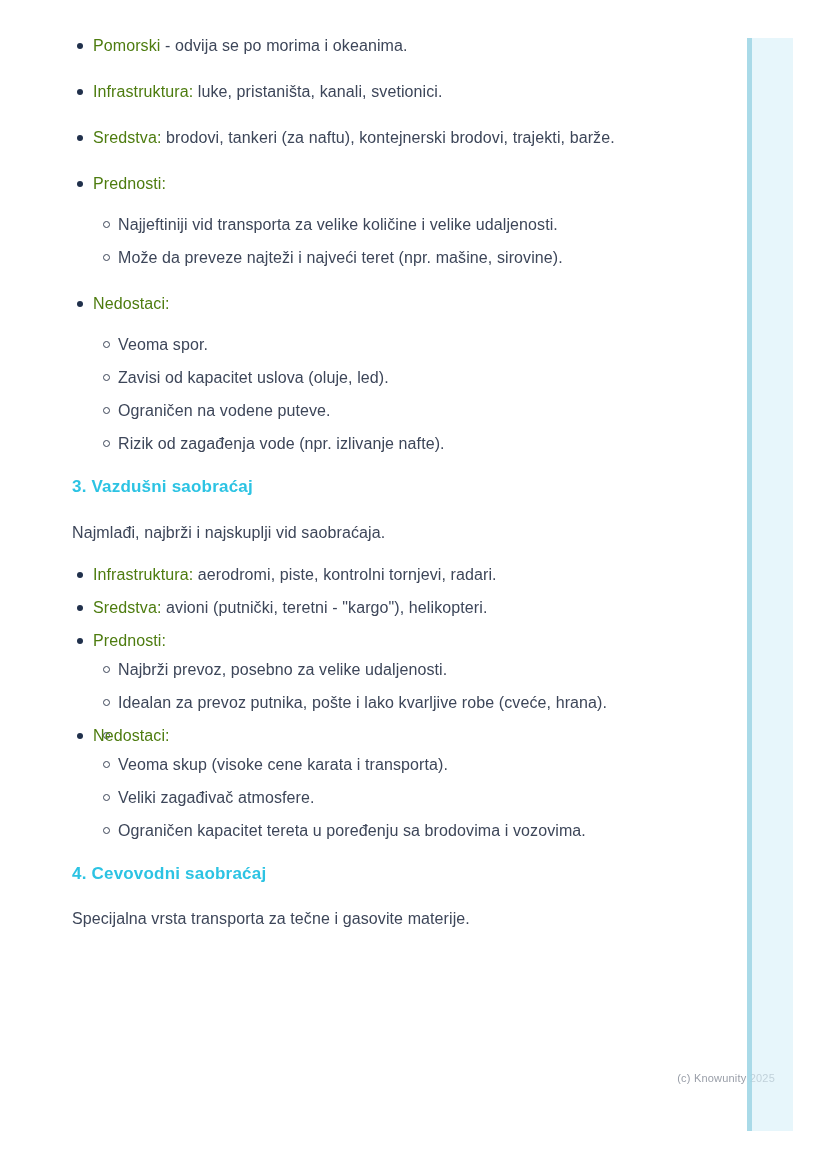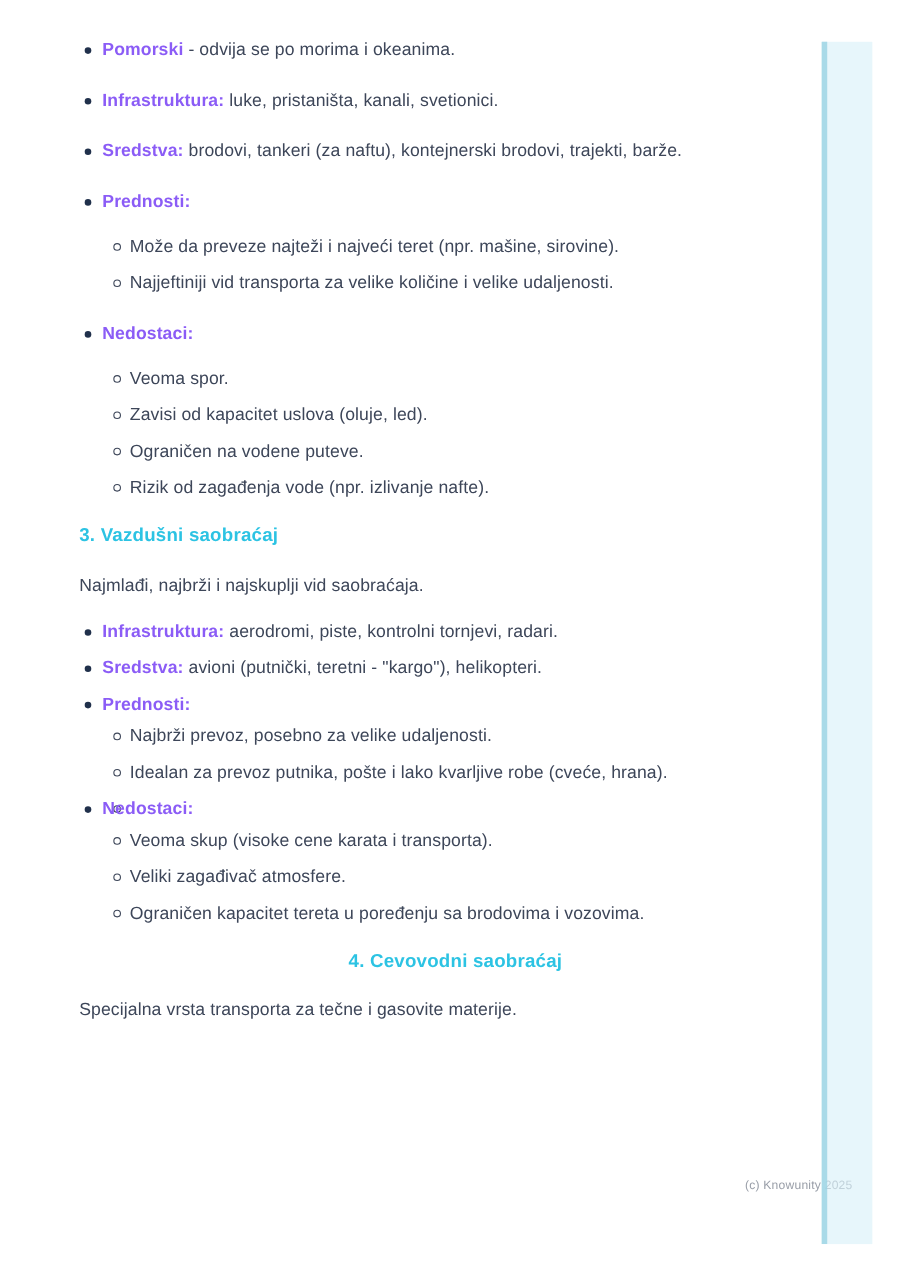--- a/index.html
+++ b/index.html
@@ -27,30 +27,30 @@
   .content {
     position: absolute;
     left: 72px; top: 32px;
     width: 684px;
     font-size: 16px;
     line-height: 28px;
     color: #3d4659;
     letter-spacing: 0.1px;
     z-index: 1;
   }
-  .lead { font-weight: 700; color: #8b5cf6; }
+  .lead { font-weight: 400; color: #4d7c0f; }
   h2 {
     color: #2cc3e3;
     font-size: 17px;
     line-height: 30px;
     font-weight: 700;
     margin: 14px 0 17px 0;
     letter-spacing: 0.2px;
   }
-  h2.h2-last { margin-bottom: 16px; text-align: center; }
+  h2.h2-last { margin-bottom: 16px; }
   p.intro { margin: 0 0 14px 0; }
   p.intro-last { margin-bottom: 0; }
   ul.l1 { list-style: none; margin: 0; padding: 0; }
   ul.l1 > li { position: relative; padding-left: 21px; }
   ul.spread > li { margin-bottom: 18px; }
   ul.tight  > li { margin-bottom: 5px; }
   ul.spread > li:last-child, ul.tight > li:last-child { margin-bottom: 0; }
   .dot {
     position: absolute; left: 5px; top: 11px;
     width: 6px; height: 6px; border-radius: 50%;
@@ -99,25 +99,25 @@
       <li class="just mw-560">
         <span class="dot"></span>
         <span class="lead">Sredstva:</span><span> brodovi, tankeri (za naftu), kontejnerski brodovi, trajekti, barže.</span>
       </li>
       <li>
         <span class="dot"></span>
         <span class="lead">Prednosti:</span>
         <ul class="l2">
           <li>
             <span class="circ"></span>
+            <span>Najjeftiniji vid transporta za velike količine i velike udaljenosti.</span>
+          </li>
+          <li>
+            <span class="circ"></span>
             <span>Može da preveze najteži i najveći teret (npr. mašine, sirovine).</span>
-          </li>
-          <li>
-            <span class="circ"></span>
-            <span>Najjeftiniji vid transporta za velike količine i velike udaljenosti.</span>
           </li>
         </ul>
       </li>
       <li>
         <span class="dot"></span>
         <span class="lead">Nedostaci:</span>
         <ul class="l2">
           <li>
             <span class="circ"></span>
             <span>Veoma spor.</span>

